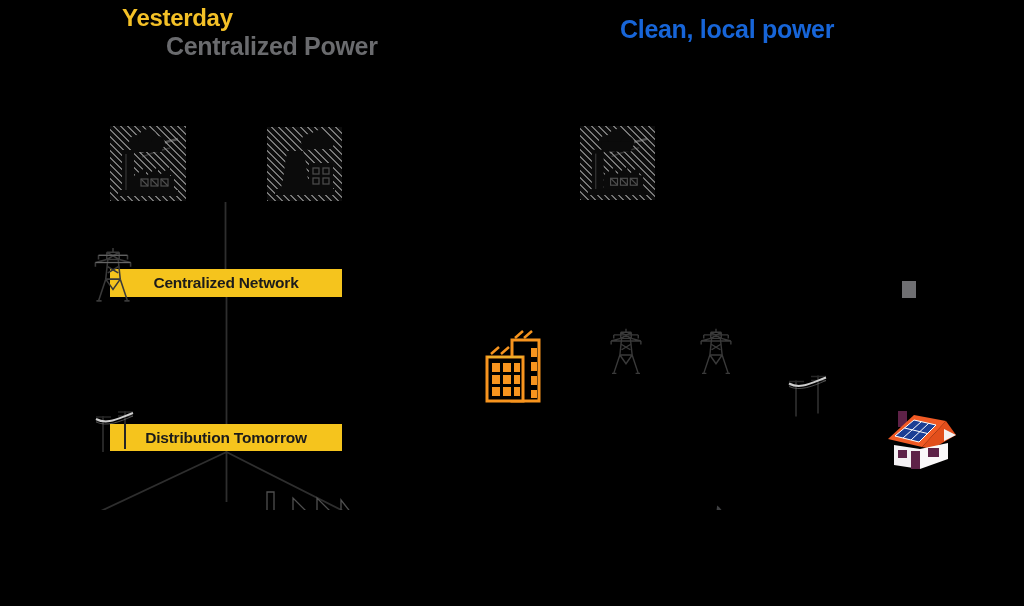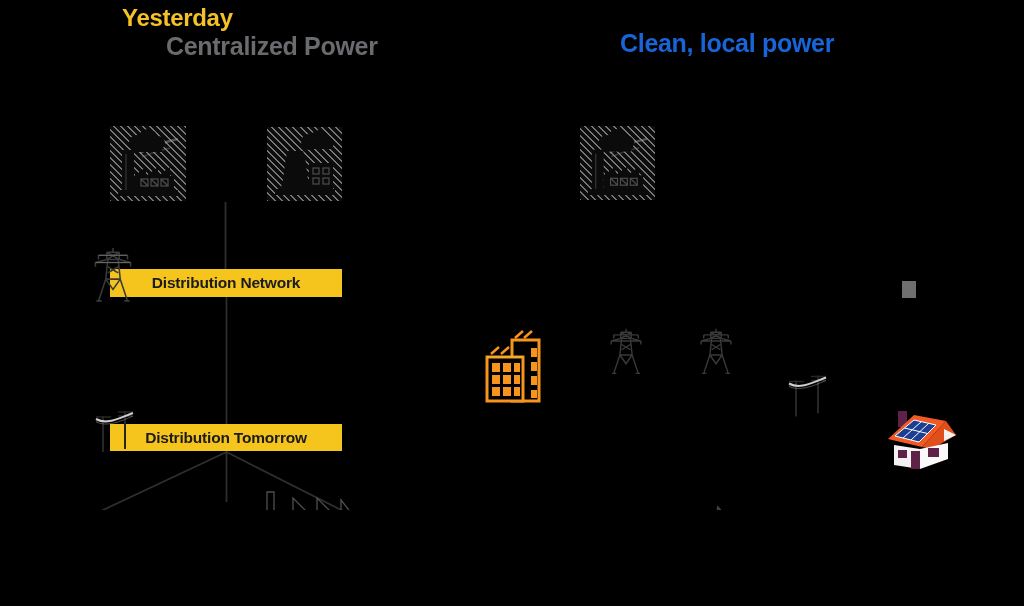--- a/index.html
+++ b/index.html
@@ -32,21 +32,21 @@
 
   <svg class="connectors abs" width="1024" height="606" viewBox="0 0 1024 606" style="left:0;top:0;">
     <path d="M225.5,202 V269 M226.5,297 V424 M226.5,451 V502 M226.5,452 L86,518 M226.5,452 L365,522" stroke="#2E2E2E" stroke-width="1.8" fill="none"></path>
   </svg>
 
   <div class="abs" style="left:122px;top:5px;">
     <div class="hdr-title">Yesterday</div>
     <div class="hdr-sub sub-gray" style="margin-top:3px;">Centralized Power</div>
   </div>
   <div class="abs" style="left:620px;top:13px;">
-    <div class="hdr-sub sub-blue" style="margin-top:17px;">Clean, local power</div>
+    <div class="hdr-sub sub-blue" style="margin-top:3px;">Clean, local power</div>
   </div>
 
   <div class="abs hatch" style="left:110px;top:126px;width:76px;height:75px;">
     <svg width="76" height="75" viewBox="0 0 76 75">
       <path d="M30,27 C42,20 54,16 68,13" stroke="#9a9a9a" stroke-width="2.4" fill="none" opacity="0.5"></path>
       <path d="M32,31 C42,27 50,24 60,22" stroke="#8a8a8a" stroke-width="1.6" fill="none" opacity="0.35"></path>
       <circle cx="27" cy="17" r="8" fill="#0b0b0b"></circle>
         <circle cx="38" cy="13" r="10" fill="#0b0b0b"></circle>
       <circle cx="48" cy="17" r="7" fill="#0b0b0b"></circle>
         <rect x="22" y="16" width="30" height="10" fill="#0b0b0b"></rect>
@@ -109,21 +109,21 @@
         <path d="M6,9 H34 M6,9 V13 M34,9 V13"></path>
         <path d="M3,16 H37 M3,16 V20 M37,16 V20 M14,13 L3,16 M26,13 L37,16"></path>
         <path d="M15,13 L13,32 M25,13 L27,32 M15,20 L25,26 M25,20 L15,26"></path>
         <path d="M13,32 L6,53 M27,32 L34,53 M13,32 H27 M13,32 L20,42 L27,32 M4,53 H9 M31,53 H36"></path>
       </g>
       <path d="M6,9 H34 M3,16 H37" stroke="#9a9a9a" stroke-width="0.8" opacity="0.6"></path>
     </svg>
   </div>
 
   <div class="abs banner" style="left:110px;top:269px;width:232px;height:28px;">
-    <span>Distribution Network</span>
+    <span>Centralized Network</span>
   </div>
 
   <div class="abs icon" style="left:93px;top:402px;">
     <svg width="46" height="52" viewBox="0 0 46 52" fill="none">
       <path d="M10,14 V50 M32,9 V47" stroke="#262626" stroke-width="2"></path>
       <path d="M3,15 H18 M3,19 H18 M25,10 H40 M25,14 H40" stroke="#262626" stroke-width="1.5"></path>
       <path d="M3,17 C14,23 24,17 40,11" stroke="#D8D8D8" stroke-width="2" opacity="0.95"></path>
       <path d="M3,20 C14,25 26,20 40,14" stroke="#7e7e7e" stroke-width="1" opacity="0.6"></path>
     </svg>
   </div>

